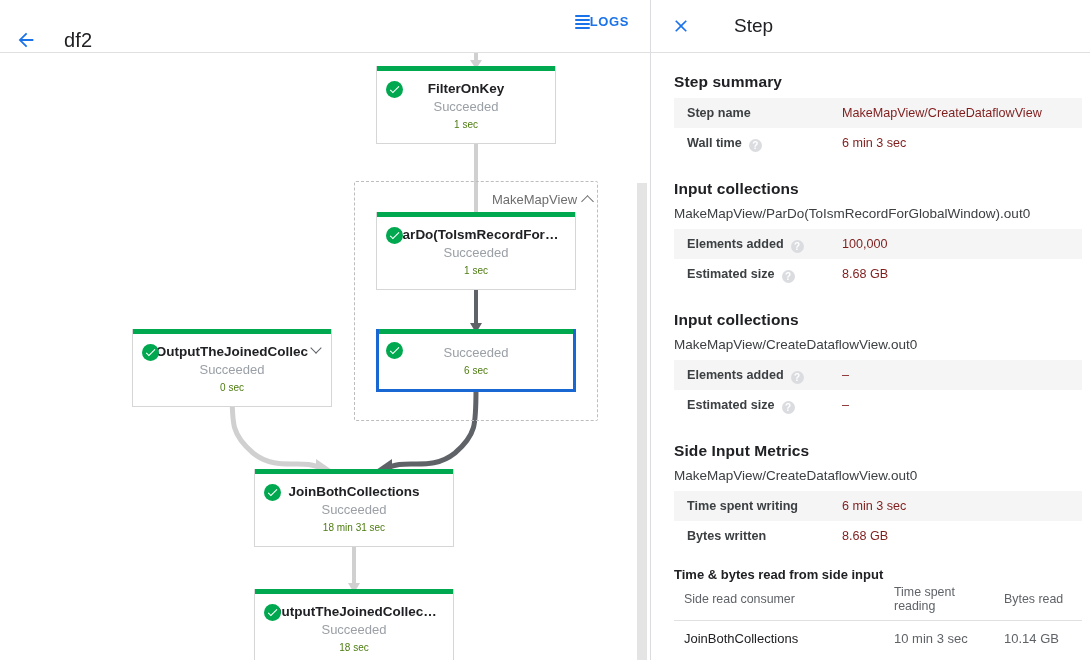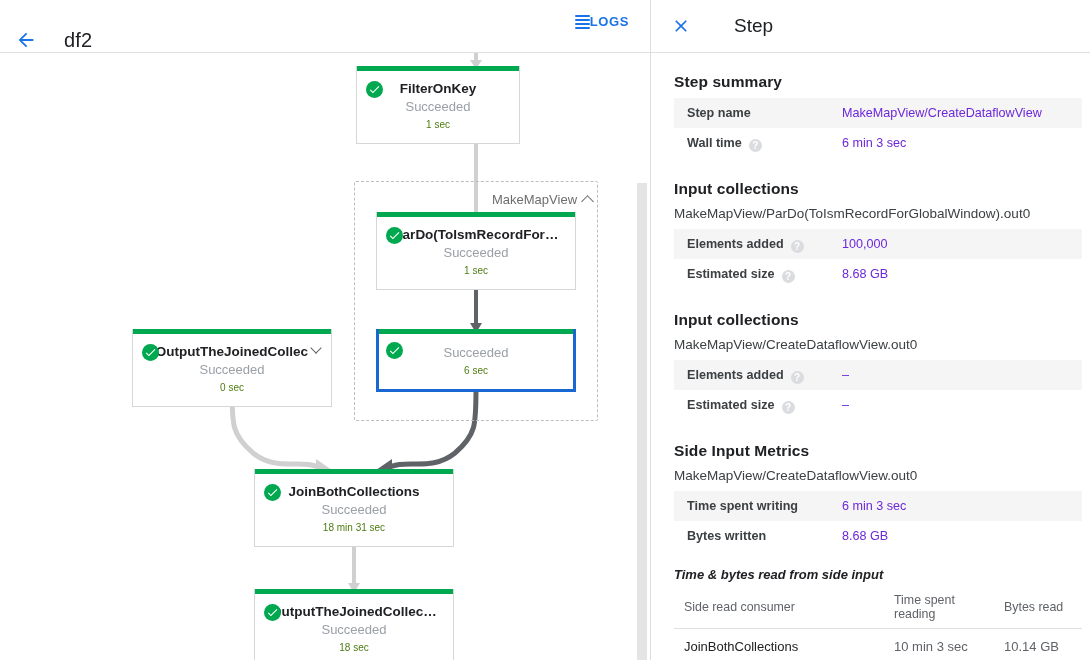--- a/index.html
+++ b/index.html
@@ -159,32 +159,31 @@
   .coll-name {
     font-size: 13.5px; color: #3c4043; margin-bottom: 6px; line-height: 18px;
   }
   .kv-table { width: 408px; border-collapse: collapse; margin-bottom: 22px; }
   .kv-table tr.shade { background: #f5f5f5; }
   .kv-table td {
     padding: 6px 0 6px 13px; font-size: 12.6px; line-height: 18px;
     vertical-align: middle;
   }
   .kv-table td.k { font-weight: bold; color: #3c4043; width: 168px; white-space: nowrap; }
-  .kv-table td.v { color: #6d28d9; padding-left: 0; }
+  .kv-table td.v { color: #7f1d1d; padding-left: 0; }
   .help-dot {
     display: inline-flex; align-items: center; justify-content: center;
     width: 13px; height: 13px; border-radius: 50%;
     background: #dadce0; color: #fff;
     font-size: 10px; font-weight: bold; line-height: 13px;
     margin-left: 7px; vertical-align: -2px; cursor: pointer;
   }
   .sub-title {
     font-size: 13px; font-weight: bold; color: #202124;
-    margin: 0 0 8px 0;
-    font-style: italic;
+    margin: 0 0 0 0;
   }
   .si-table { width: 408px; border-collapse: collapse; }
   .si-table th {
     font-size: 12.4px; font-weight: 400; color: #5f6368;
     text-align: left; padding: 3px 0 7px 10px;
     border-bottom: 1px solid #e0e0e0;
   }
   .si-table th.num, .si-table td.num { text-align: left; }
   .si-table td {
     font-size: 13px; color: #3c4043;
@@ -243,21 +242,21 @@
         <path d="M354,478 L354,532" stroke="#d0d0d0" stroke-width="4" fill="none"></path>
         <polygon points="348,530 360,530 354,540" fill="#d0d0d0"></polygon>
       </svg>
 
       <div class="group-box" style="left:354px; top:128px; width:244px; height:240px;"></div>
       <div class="group-label" style="left:492px; top:139px;">
         <span>MakeMapView</span>
         <span class="chev-up"></span>
       </div>
 
-      <div class="node" style="left:356px; top:13px; width:164px;">
+      <div class="node" style="left:376px; top:13px; width:180px;">
         <div class="bar"></div>
         <div class="node-body">
           <span class="status-icon">
             <svg width="13" height="13" viewBox="0 0 24 24">
                 <path d="M9 16.2L4.8 12l-1.4 1.4L9 19 21 7l-1.4-1.4z" fill="#fff"></path>
               </svg>
           </span>
           <div class="node-title">FilterOnKey</div>
           <div class="node-status">Succeeded</div>
           <div class="node-time">1 sec</div>

